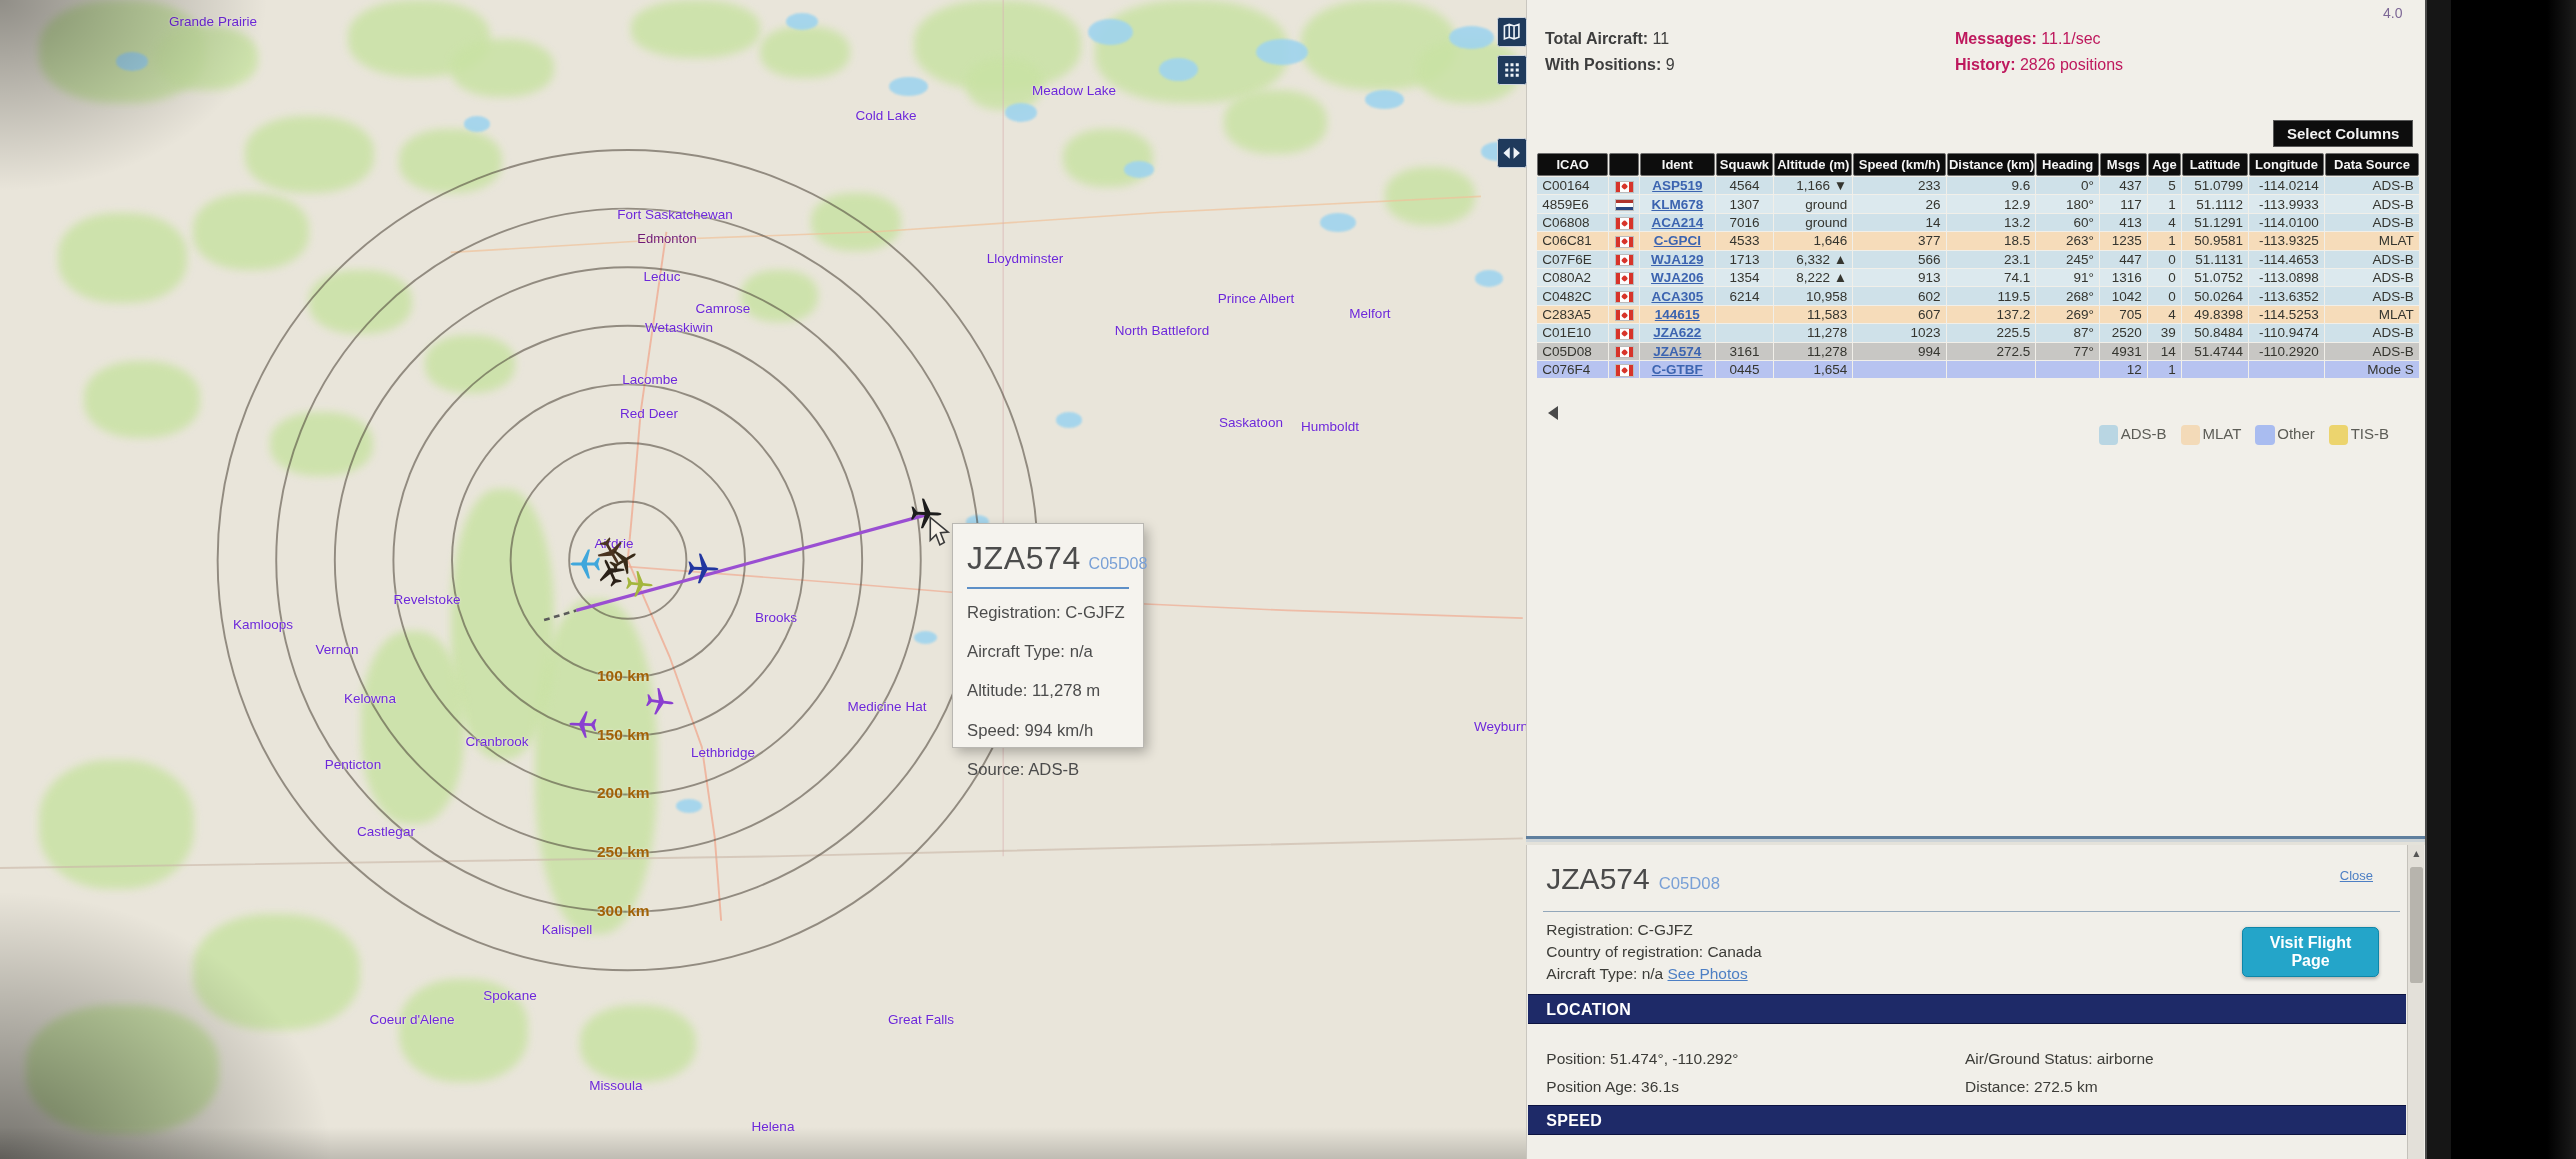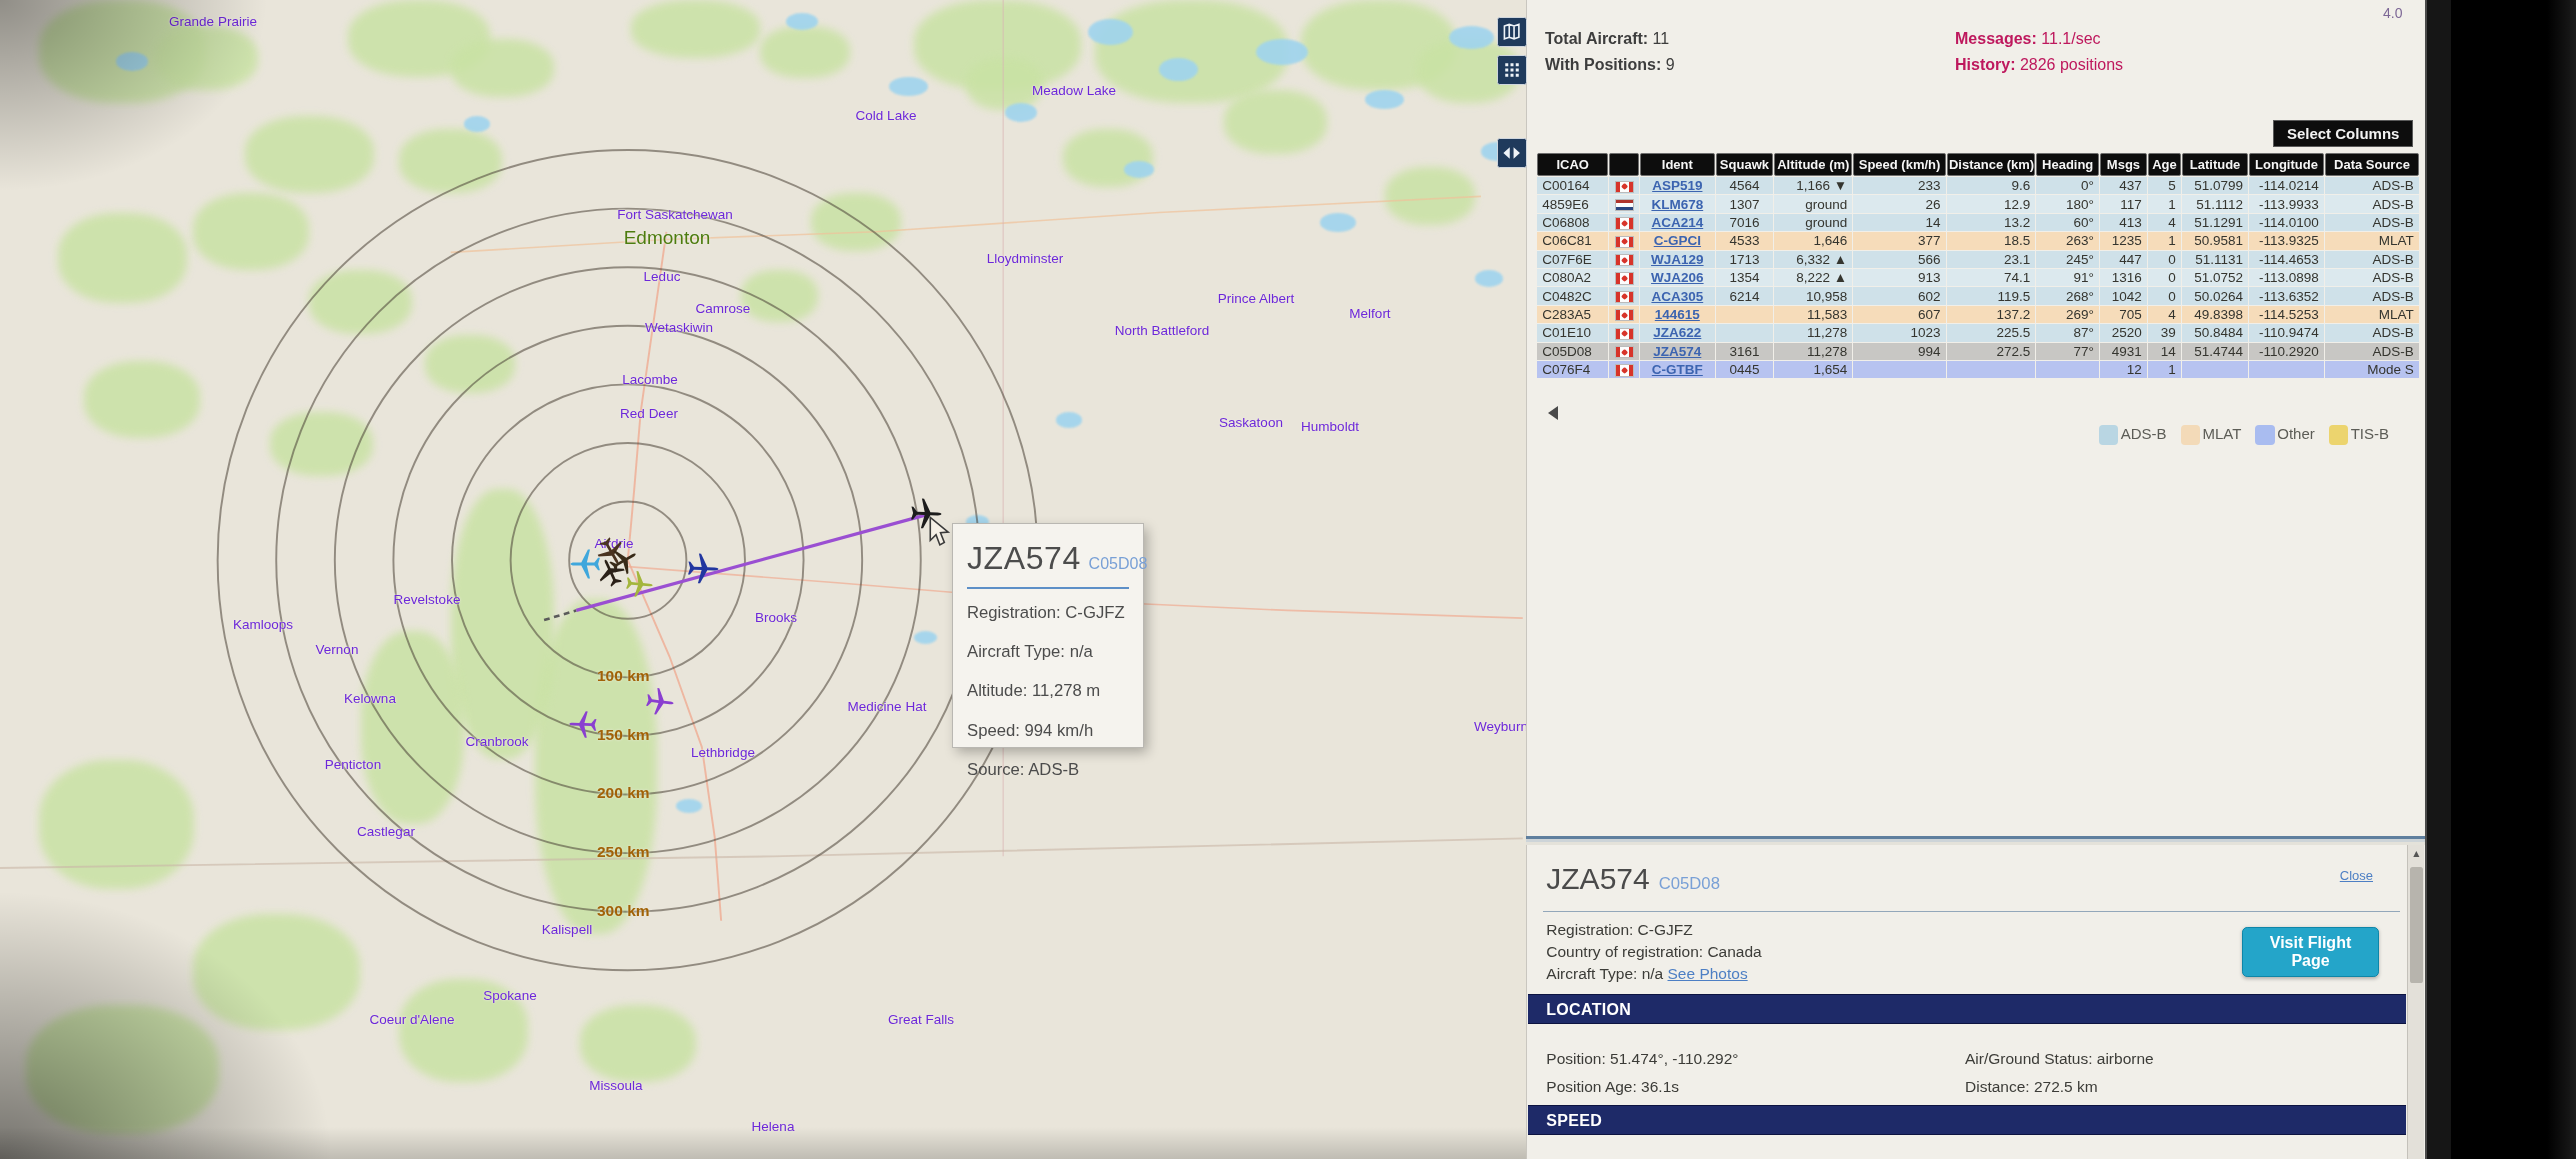--- a/index.html
+++ b/index.html
@@ -7,21 +7,21 @@
   .screen{position:relative;width:2576px;height:1159px;overflow:hidden;
     font-family:"Liberation Sans",sans-serif;background:#e9e5da;}
 
   
   .map{position:absolute;left:0;top:0;width:1526px;height:1159px;background:#e9e5da;overflow:hidden;}
   .patch{position:absolute;background:#c9e2a4;border-radius:45%;filter:blur(4.5px);opacity:.85;}
   .lake{position:absolute;background:#9fd4ee;border-radius:50%;filter:blur(1.3px);opacity:.9;}
   .map-svg{position:absolute;left:0;top:0;}
   .city{position:absolute;color:#6d28d9;font-size:13.5px;white-space:nowrap;
     text-shadow:0 0 2.6px #efece2,0 0 1.3px #efece2;transform:translate(-50%,-50%);}
-  .city.big{font-size:19px;color:#4d7c0f;}
+  .city.big{font-size:13px;color:#701a75;}
   .ring-label{position:absolute;color:#a16207;font-size:15.5px;font-weight:bold;white-space:nowrap;
     text-shadow:0 0 2.6px #eceadf;}
   .plane{position:absolute;width:36px;height:36px;margin:-18px 0 0 -18px;}
   .cursor{position:absolute;z-index:40;}
 
   
   .tooltip{position:absolute;left:952px;top:523px;width:192px;height:225px;background:#f5f3ee;
     border:1.3px solid #b9b7b2;box-shadow:3.9px 5.2px 11.6px rgba(0,0,0,.28);padding:15.5px 14px;z-index:30;}
   .tt-title{font-size:32px;color:#4c4c4c;letter-spacing:0.6px;}
   .tt-icao{font-size:16px;color:#79a0d6;margin-left:7.7px;}

